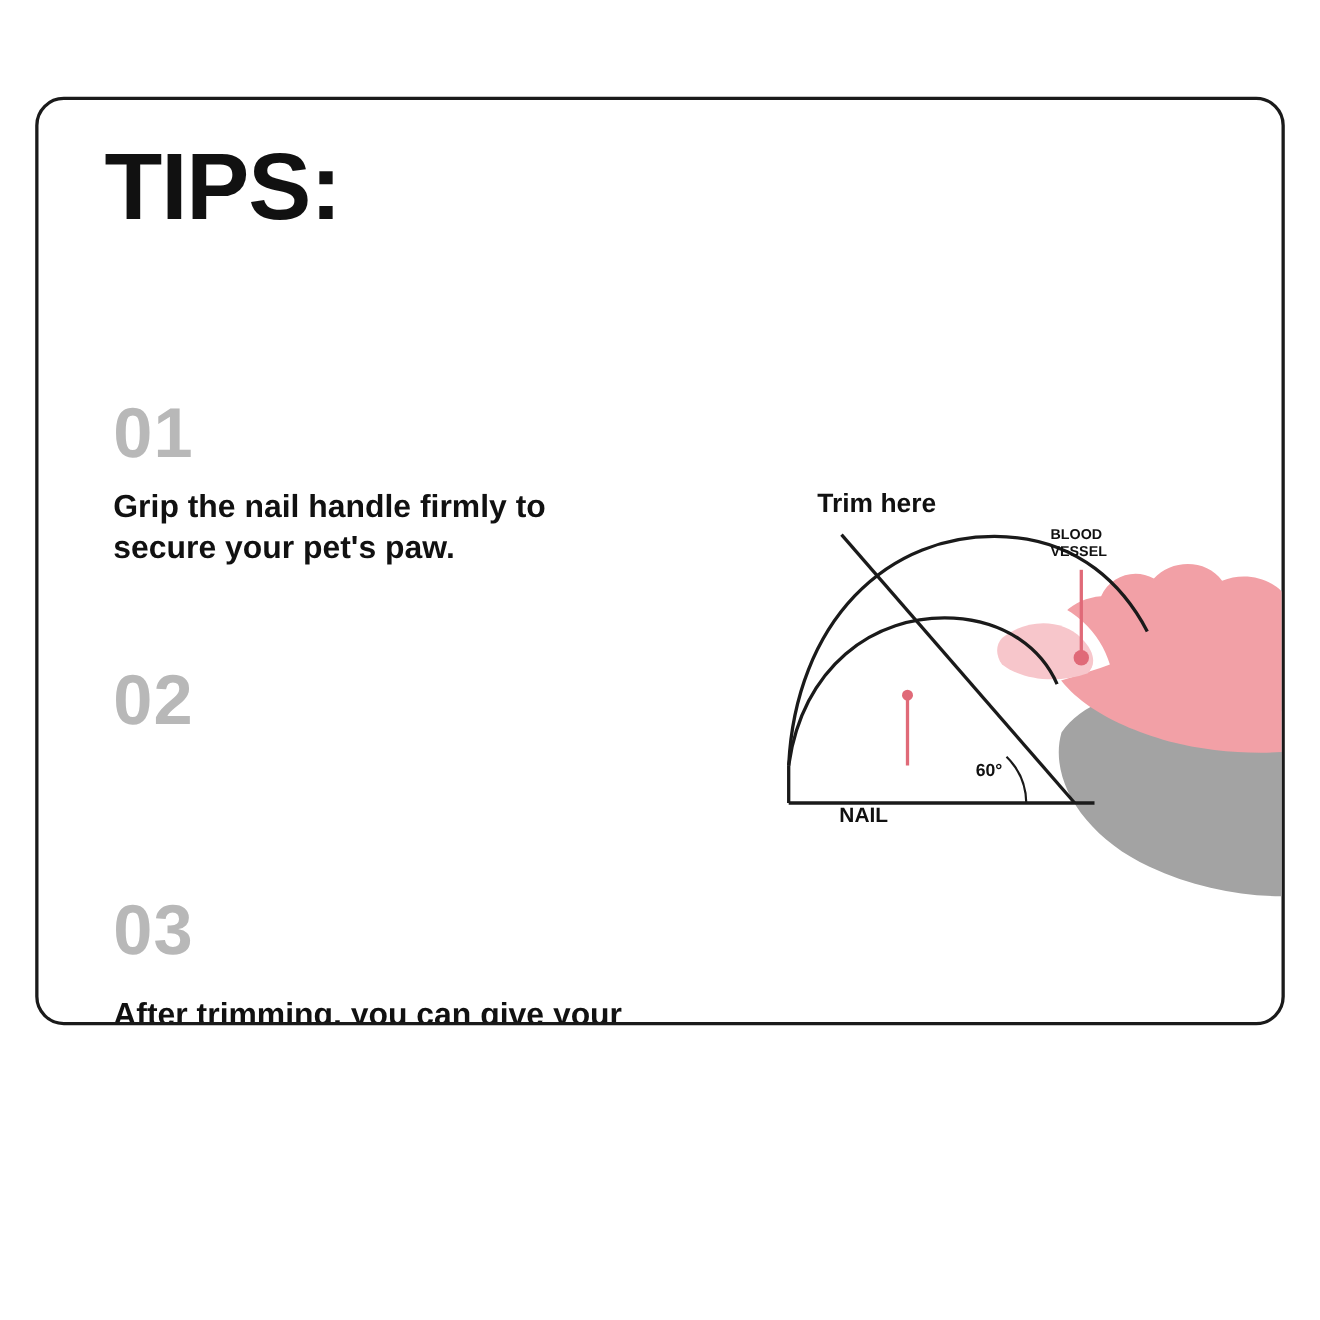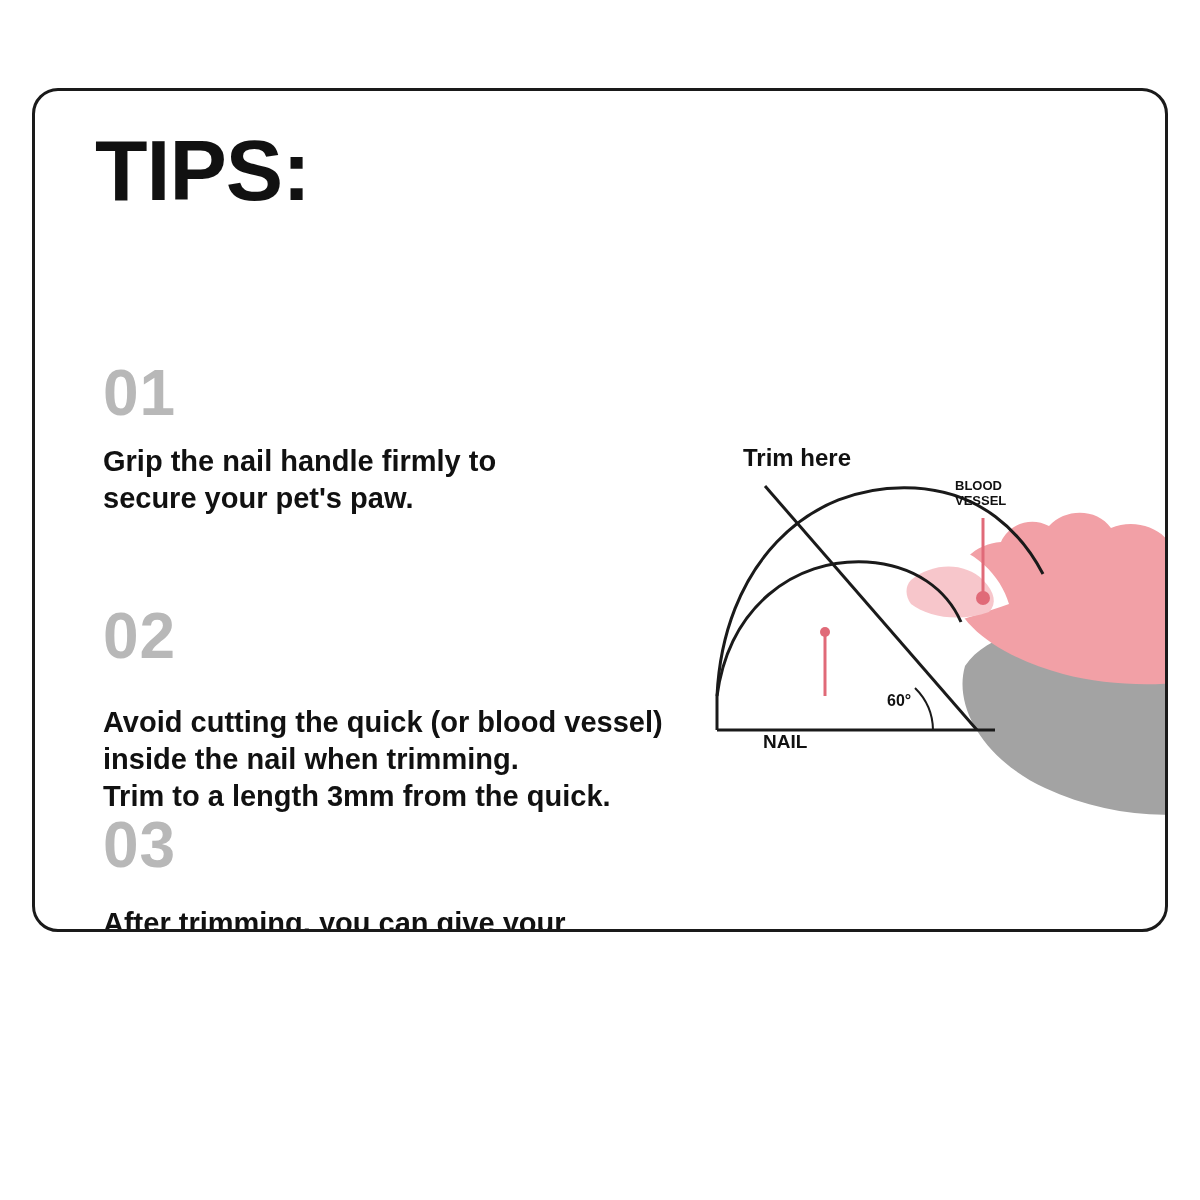--- a/index.html
+++ b/index.html
@@ -108,23 +108,20 @@
   <div id="title">TIPS:</div>
 
   <div class="step" id="step-1">
     <div class="step-num">01</div>
     <div class="step-text">Grip the nail handle firmly to
 secure your pet's paw.</div>
   </div>
 
   <div class="step" id="step-2">
     <div class="step-num">02</div>
-    <div class="step-text">Avoid cutting the quick (or blood vessel)
-inside the nail when trimming.
-Trim to a length 3mm from the quick.</div>
   </div>
 
   <div class="step" id="step-3">
     <div class="step-num">03</div>
     <div class="step-text">After trimming, you can give your
 cat a small treat to soothe them.</div>
   </div>
 
   <div id="illustration">
 

